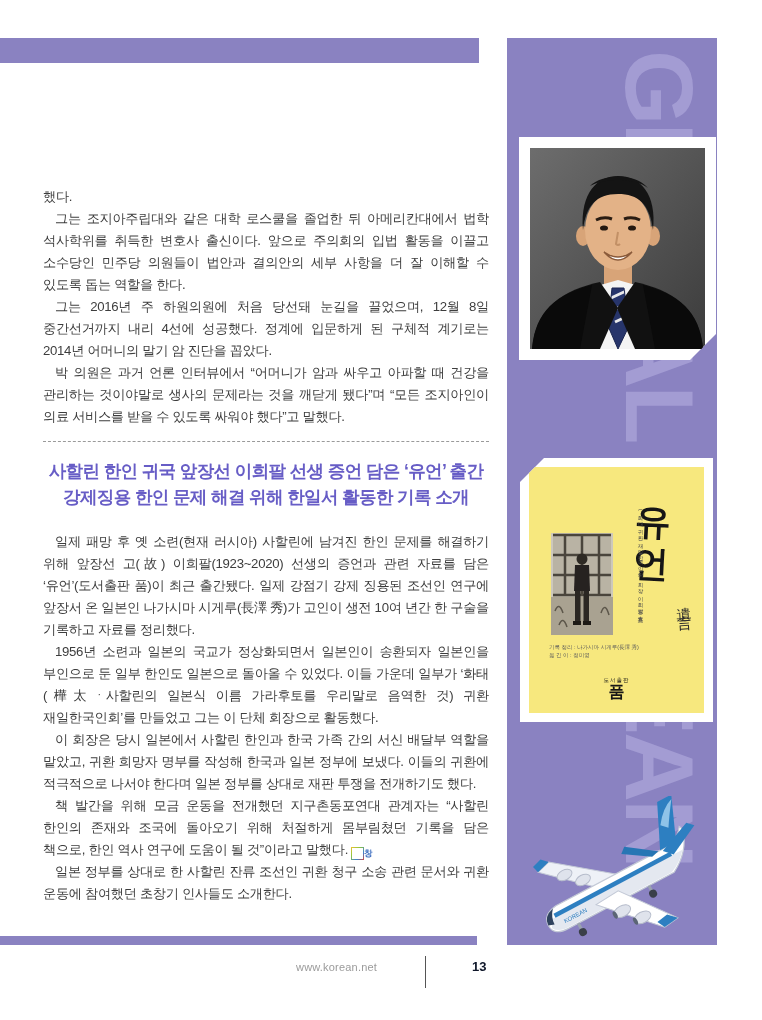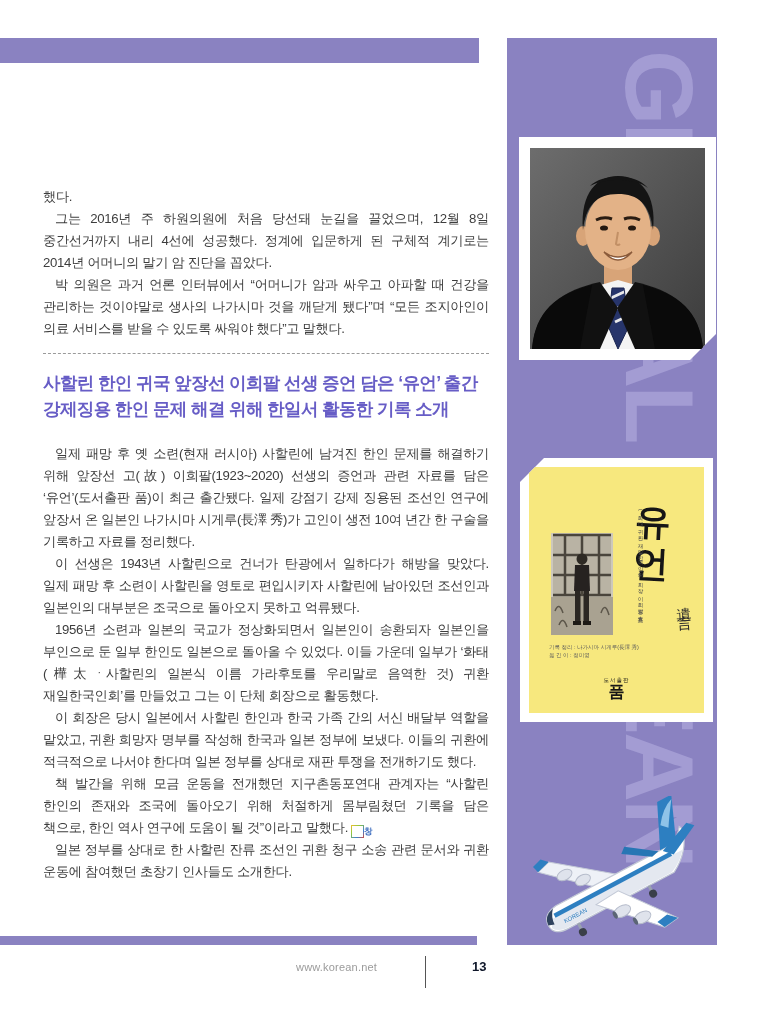--- a/index.html
+++ b/index.html
@@ -14,21 +14,21 @@
   
   .main-col{position:absolute;left:43px;top:146px;width:446px;color:#3d3d3d;margin-top:40px;}
   .main-col p{
     margin:0;font-size:13.2px;line-height:22px;text-align:justify;
     letter-spacing:-0.3px;word-break:keep-all;
   }
   .main-col p.indent{text-indent:12px;}
   .sep{border:none;border-top:1px dashed #9a9a9a;margin:13px 0 16px 0;}
   .heading{
     margin:0 0 0 0;font-size:17.5px;line-height:26px;font-weight:700;
-    color:#675dc6;letter-spacing:-0.6px;word-break:keep-all;
+    color:#675dc6;letter-spacing:-0.6px;word-break:keep-all;text-align:center;
   }
   .sec2{margin-top:21px;}
   .endmark{
     display:inline-block;width:13px;height:13px;vertical-align:-2px;margin-left:3px;
     background:linear-gradient(135deg,#f0c030 0%,#8ec63f 35%,#3f7fd0 70%,#d44a3a 100%);
     padding:1px;box-sizing:border-box;
   }
   .endmark i{
     display:block;width:100%;height:100%;background:#fff;font-style:normal;
     font-size:8.5px;line-height:11px;text-align:center;color:#3f6fc0;font-weight:700;
@@ -88,33 +88,33 @@
   .footer .pagenum{font-size:13px;font-weight:700;color:#0f172a;line-height:22px;}
 </style>
 </head>
 <body>
 
 <div class="top-bar"></div>
 <div class="bottom-bar"></div>
 
 <div class="main-col">
   <p>했다.</p>
+  <p class="indent">그는 조지아주립대와 같은 대학 로스쿨을 졸업한 뒤 아메리칸대에서 법학 석사학위를 취득한 변호사 출신이다. 앞으로 주의회의 입법 활동을 이끌고 소수당인 민주당 의원들이 법안과 결의안의 세부 사항을 더 잘 이해할 수 있도록 돕는 역할을 한다.</p>
   <p class="indent">그는 2016년 주 하원의원에 처음 당선돼 눈길을 끌었으며, 12월 8일 중간선거까지 내리 4선에 성공했다. 정계에 입문하게 된 구체적 계기로는 2014년 어머니의 말기 암 진단을 꼽았다.</p>
-  <p class="indent">박 의원은 과거 언론 인터뷰에서 “어머니가 암과 싸우고 아파할 때 건강을 관리하는 것이야말로 생사의 나가시마 것을 깨닫게 됐다”며 “모든 조지아인이 의료 서비스를 받을 수 있도록 싸워야 했다”고 말했다.</p>
+  <p class="indent">박 의원은 과거 언론 인터뷰에서 “어머니가 암과 싸우고 아파할 때 건강을 관리하는 것이야말로 생사의 문제라는 것을 깨닫게 됐다”며 “모든 조지아인이 의료 서비스를 받을 수 있도록 싸워야 했다”고 말했다.</p>
 
   <hr class="sep">
 
   <h2 class="heading">
     <span>사할린 한인 귀국 앞장선 이희팔 선생 증언 담은 ‘유언’ 출간</span><br>
     <span>강제징용 한인 문제 해결 위해 한일서 활동한 기록 소개</span>
   </h2>
 
   <div class="sec2">
     <p class="indent">일제 패망 후 옛 소련(현재 러시아) 사할린에 남겨진 한인 문제를 해결하기 위해 앞장선 고(故) 이희팔(1923~2020) 선생의 증언과 관련 자료를 담은 ‘유언’(도서출판 품)이 최근 출간됐다. 일제 강점기 강제 징용된 조선인 연구에 앞장서 온 일본인 나가시마 시게루(長澤 秀)가 고인이 생전 10여 년간 한 구술을 기록하고 자료를 정리했다.</p>
-    <p class="indent">이 선생은 1943년 사할린으로 건너가 탄광에서 일하다가 해방을 맞았다. 일제 패망 후 소련이 사할린을 영토로 편입시키자 사할린에 남아있던 조선인과 일본인의 대부분은 조국으로 돌아오지 못하고 억류됐다.</p>
     <p class="indent">1956년 소련과 일본의 국교가 정상화되면서 일본인이 송환되자 일본인을 부인으로 둔 일부 한인도 일본으로 돌아올 수 있었다. 이들 가운데 일부가 ‘화태(樺太ㆍ사할린의 일본식 이름 가라후토를 우리말로 음역한 것) 귀환 재일한국인회’를 만들었고 그는 이 단체 회장으로 활동했다.</p>
     <p class="indent">이 회장은 당시 일본에서 사할린 한인과 한국 가족 간의 서신 배달부 역할을 맡았고, 귀환 희망자 명부를 작성해 한국과 일본 정부에 보냈다. 이들의 귀환에 적극적으로 나서야 한다며 일본 정부를 상대로 재판 투쟁을 전개하기도 했다.</p>
     <p class="indent">
       <span>책 발간을 위해 모금 운동을 전개했던 지구촌동포연대 관계자는 “사할린 한인의 존재와 조국에 돌아오기 위해 처절하게 몸부림쳤던 기록을 담은 책으로, 한인 역사 연구에 도움이 될 것”이라고 말했다.</span><span class="endmark"><i>창</i></span>
     </p>
     <p class="indent">일본 정부를 상대로 한 사할린 잔류 조선인 귀환 청구 소송 관련 문서와 귀환 운동에 참여했던 초창기 인사들도 소개한다.</p>
   </div>
 </div>
 
 <div class="sidebar">

